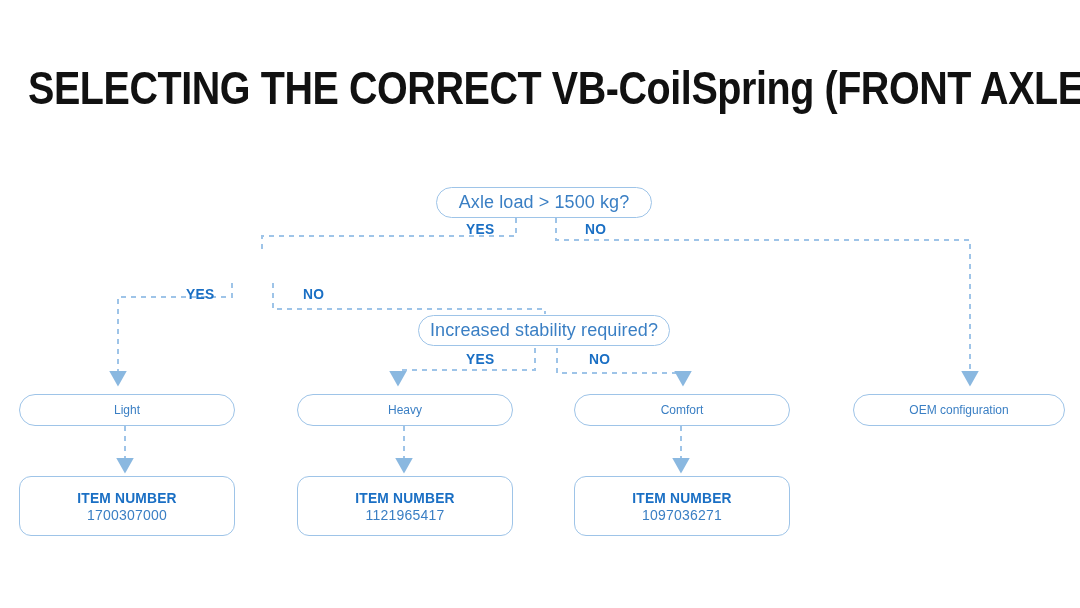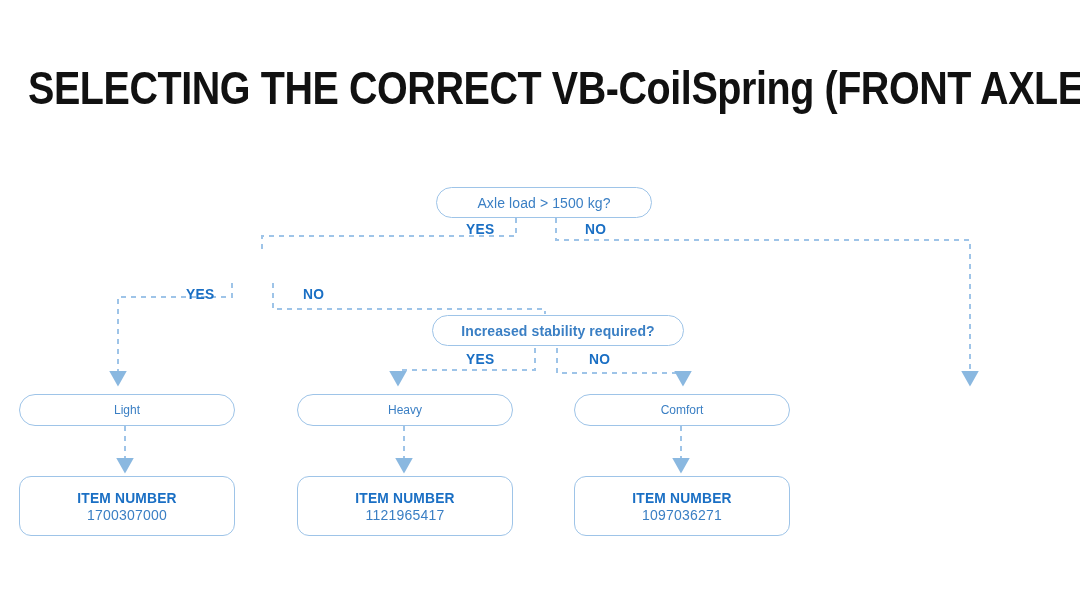--- a/index.html
+++ b/index.html
@@ -58,21 +58,21 @@
     border: 1.6px solid #9ec4e8;
     display: flex;
     align-items: center;
     justify-content: center;
     text-align: center;
   }
   .node-decision {
     height: 31px;
     border-radius: 16px;
     color: #3a7fc4;
-    font-size: 14px;
+    font-size: 18px;
     letter-spacing: 0.1px;
   }
   .node-result {
     height: 32px;
     border-radius: 16px;
     color: #3a7fc4;
     font-size: 12px;
   }
   .node-item {
     height: 60px;
@@ -139,27 +139,28 @@
     </g>
   </svg>
 
   <div class="node node-decision" style="left:436px; top:187px; width:216px;">Axle load &gt; 1500 kg?</div>
   <div class="branch-label" style="left:466px; top:220px;">YES</div>
   <div class="branch-label" style="left:585px; top:220px;">NO</div>
 
   <div class="branch-label" style="left:186px; top:285px;">YES</div>
   <div class="branch-label" style="left:303px; top:285px;">NO</div>
 
-  <div class="node node-decision" style="left:432px; top:315px; width:252px;font-weight:bold;">Increased stability required?</div>
+  <div class="node node-decision" style="left:418px; top:315px; width:252px;">Increased stability required?</div>
   <div class="branch-label" style="left:466px; top:350px;">YES</div>
   <div class="branch-label" style="left:589px; top:350px;">NO</div>
 
   <div class="node node-result" style="left:19px; top:394px; width:216px;">Light</div>
   <div class="node node-result" style="left:574px; top:394px; width:216px;">Comfort</div>
   <div class="node node-result" style="left:297px; top:394px; width:216px;">Heavy</div>
+  <div class="node node-result" style="left:853px; top:394px; width:212px;">OEM configuration</div>
 
   <div class="node node-item" style="left:19px; top:476px; width:216px;">
     <div class="item-label">ITEM NUMBER</div>
     <div class="item-value">1700307000</div>
   </div>
 
   <div class="node node-item" style="left:297px; top:476px; width:216px;">
     <div class="item-label">ITEM NUMBER</div>
     <div class="item-value">1121965417</div>
   </div>

